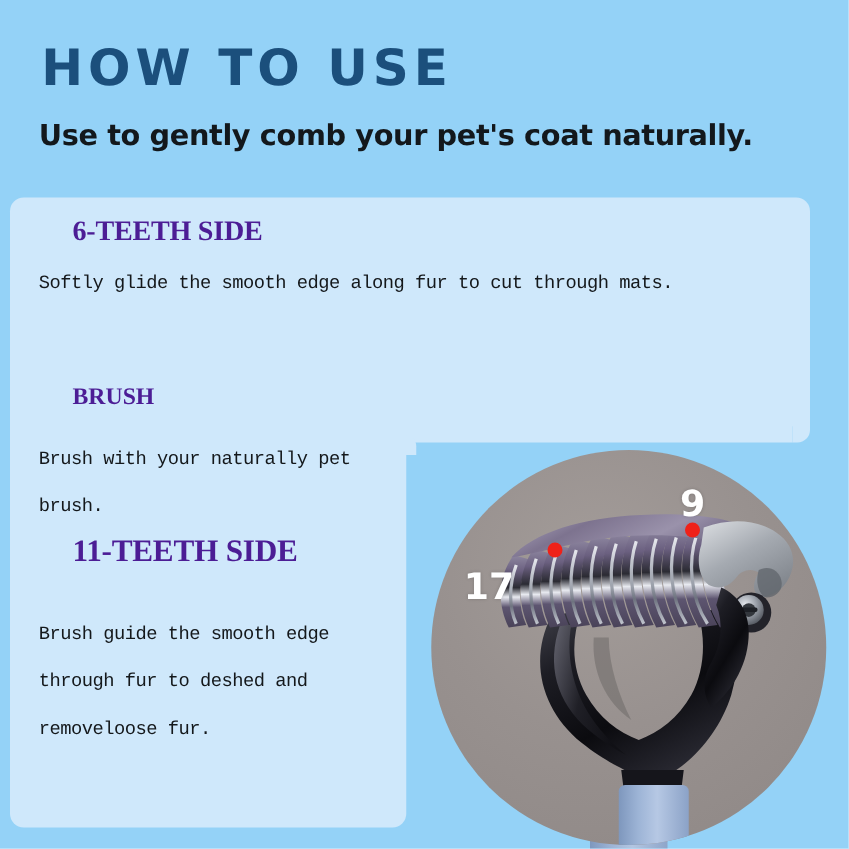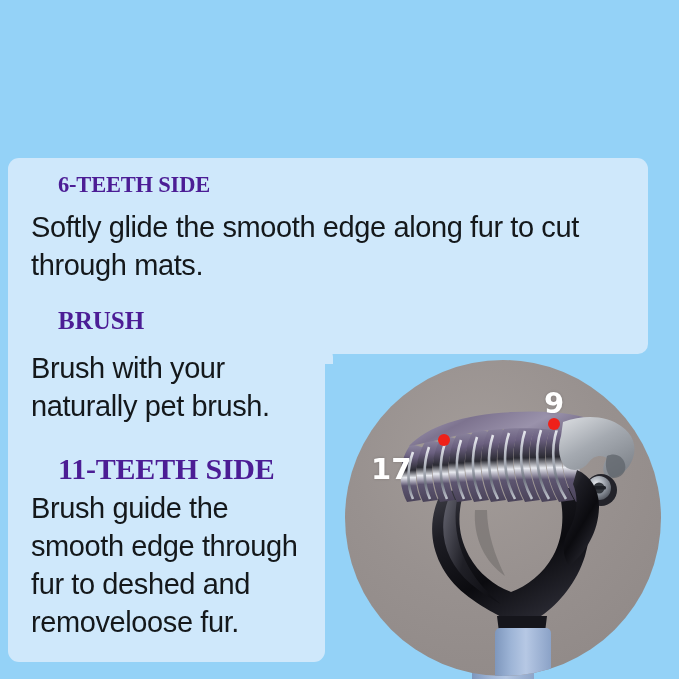--- a/index.html
+++ b/index.html
@@ -103,50 +103,50 @@
   
   .sec-head {
     position: absolute;
     font-family: Liberation Serif, serif;
     color: #4c1d95;
     white-space: nowrap;
     margin-left: 28px;
   }
   .sec-body {
     position: absolute;
-    font-family: Liberation Sans, sans-serif;
+    font-family: Liberation Mono, monospace;
     color: #14181b;
-    font-size: 29px;
+    font-size: 15px;
     line-height: 38px;
     letter-spacing: -0.4px;
   }
 
   #h-6teeth {
     left: 30px; top: 172px;
     font-size: 22.5px;
     font-weight: 600;
     letter-spacing: -0.2px;
   }
   #b-6teeth {
     left: 31px; top: 208px;
     width: 600px;
   }
   #h-brush {
     left: 30px; top: 307px;
-    font-size: 25px;
+    font-size: 19px;
     font-weight: bold;
     letter-spacing: 0px;
   }
   #b-brush {
     left: 31px; top: 349px;
     width: 290px;
   }
   #h-11teeth {
-    left: 30px; top: 452px;
-    font-size: 30px;
+    left: 30px; top: 428px;
+    font-size: 25px;
     font-weight: 600;
     letter-spacing: -0.2px;
   }
   #b-11teeth {
     left: 31px; top: 489px;
     width: 290px;
   }
 
   
   #photo {
@@ -193,20 +193,24 @@
     background: #ef2119;
   }
   #dot-11 { left: 438px; top: 434px; }
   #dot-9  { left: 548px; top: 418px; }
 </style>
 </head>
 <body>
 
 <div id="page">
 
+  <div id="header">
+    <div id="title">HOW TO USE</div>
+    <div id="subtitle">Use to gently comb your pet's coat naturally.</div>
+  </div>
 
   <div class="panel" id="panel-top"></div>
   <div class="panel" id="panel-bottom"></div>
   <div id="panel-notch-round"></div>
   <div id="panel-top-round-r"></div>
 
   <div class="sec-head" id="h-6teeth">6-TEETH SIDE</div>
   <div class="sec-body" id="b-6teeth">Softly glide the smooth edge along fur to cut through mats.</div>
 
   <div class="sec-head" id="h-brush">BRUSH</div>

